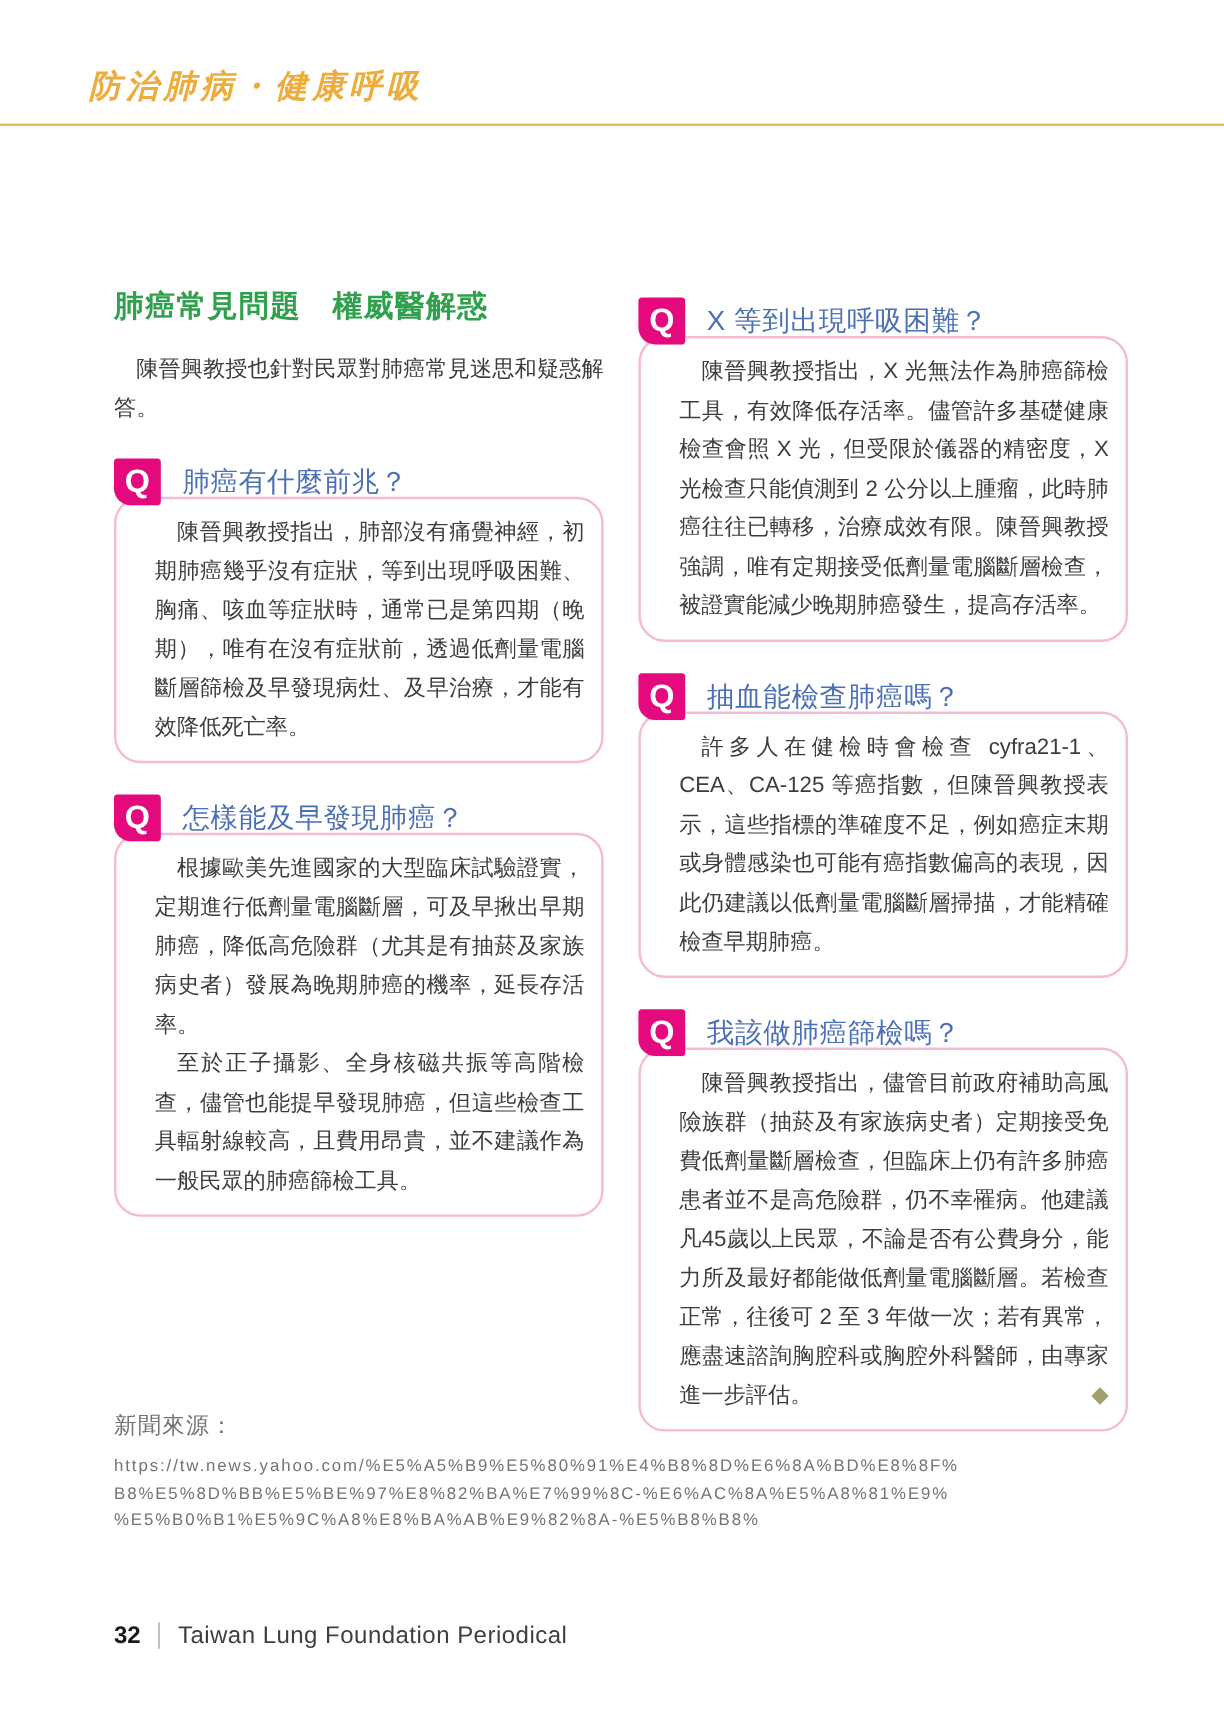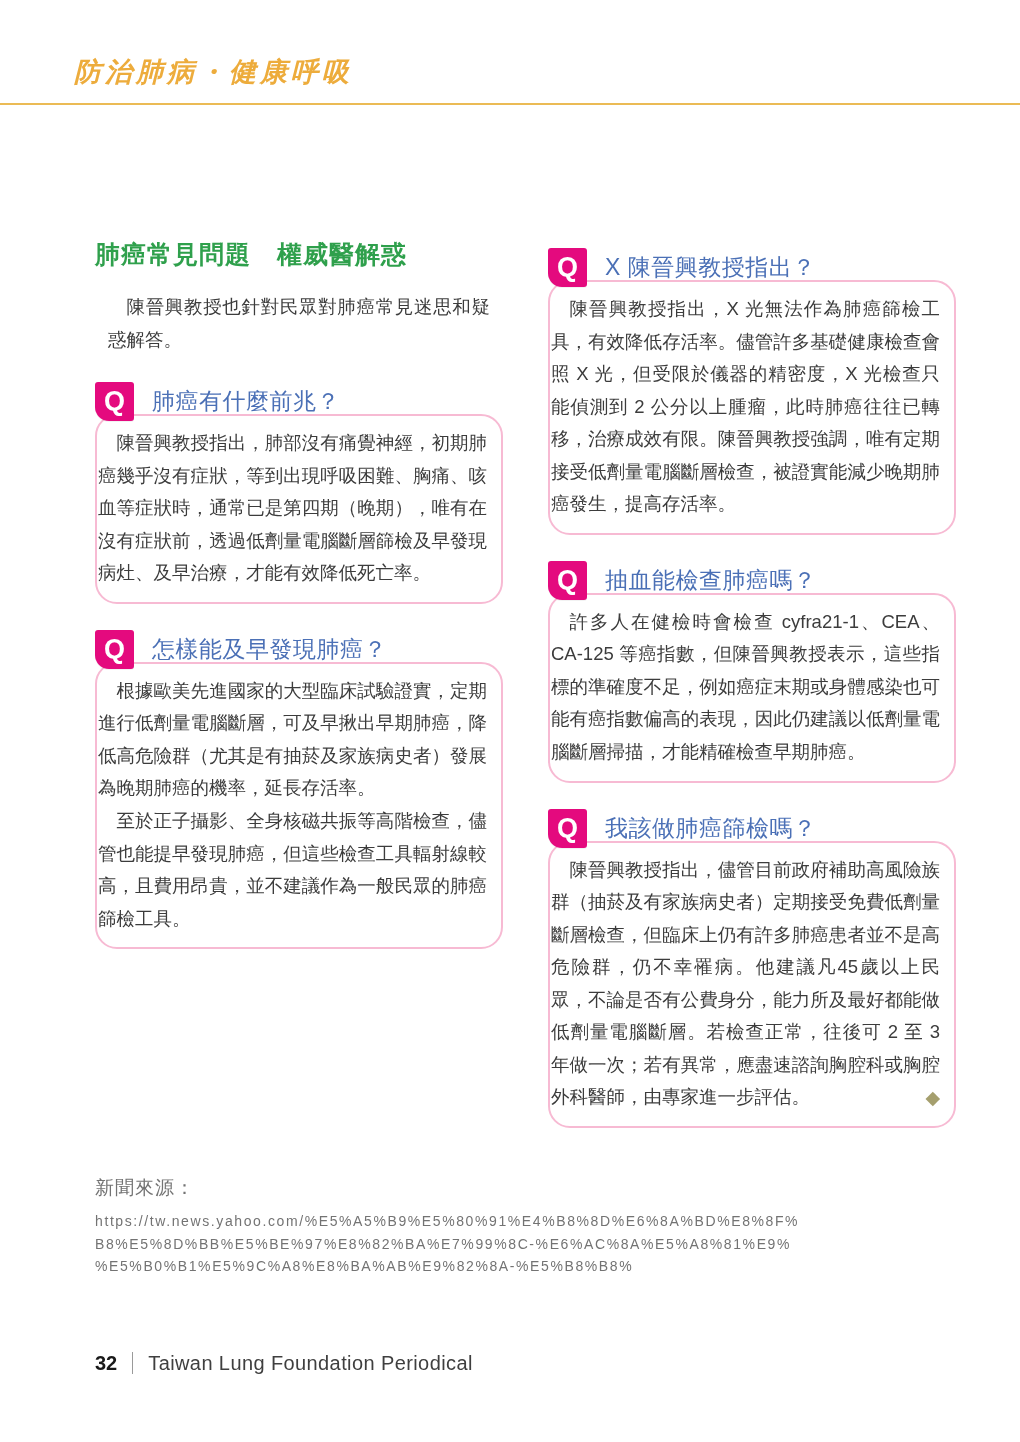--- a/index.html
+++ b/index.html
@@ -36,35 +36,35 @@
     background: #EBBB55;
   }
 
   
   .columns {
     position: absolute;
     left: 95px;
     top: 238px;
     width: 845px;
     display: flex;
-    gap: 45px;
+    gap: 29px;
   }
   .col { width: 408px; flex: 0 0 408px; }
   .col-right { padding-top: 10px; }
 
   .article-title {
     margin: 0 0 20px 0;
     font-size: 25px;
     font-weight: bold;
     color: #2FA04C;
     letter-spacing: 1px;
     white-space: nowrap;
   }
   .intro {
-    margin: 13px;
+    margin: 0;
     font-size: 18.5px;
     line-height: 1.76;
     text-align: justify;
     text-indent: 1em;
     color: #3c3c3c;
   }
 
   .qa { margin-top: 26px; }
   .q-head {
     position: relative;
@@ -92,21 +92,21 @@
     font-size: 23px;
     letter-spacing: 0.5px;
     white-space: nowrap;
   }
   .a-box {
     position: relative;
     z-index: 1;
     border: 2px solid #F7BAD3;
     border-radius: 22px;
     margin-top: -7px;
-    padding: 11px 14px 12px 1px;
+    padding: 11px 14px 12px 32px;
     background: #ffffff;
   }
   .a-box p {
     margin: 0;
     font-size: 18.5px;
     line-height: 1.76;
     text-align: justify;
     text-justify: inter-ideograph;
     text-indent: 1em;
     color: #3c3c3c;
@@ -192,21 +192,21 @@
           <p>至於正子攝影、全身核磁共振等高階檢查，儘管也能提早發現肺癌，但這些檢查工具輻射線較高，且費用昂貴，並不建議作為一般民眾的肺癌篩檢工具。</p>
         </div>
       </div>
     </div>
 
     <div class="col col-right">
 
       <div class="qa" style="margin-top:0;">
         <div class="q-head">
           <div class="q-badge">Q</div>
-          <div class="q-title">X 陳晉興教授指出？</div>
+          <div class="q-title">X 等到出現呼吸困難？</div>
         </div>
         <div class="a-box">
           <p>陳晉興教授指出，X 光無法作為肺癌篩檢工具，有效降低存活率。儘管許多基礎健康檢查會照 X 光，但受限於儀器的精密度，X 光檢查只能偵測到 2 公分以上腫瘤，此時肺癌往往已轉移，治療成效有限。陳晉興教授強調，唯有定期接受低劑量電腦斷層檢查，被證實能減少晚期肺癌發生，提高存活率。</p>
         </div>
       </div>
 
       <div class="qa">
         <div class="q-head">
           <div class="q-badge">Q</div>
           <div class="q-title">抽血能檢查肺癌嗎？</div>

